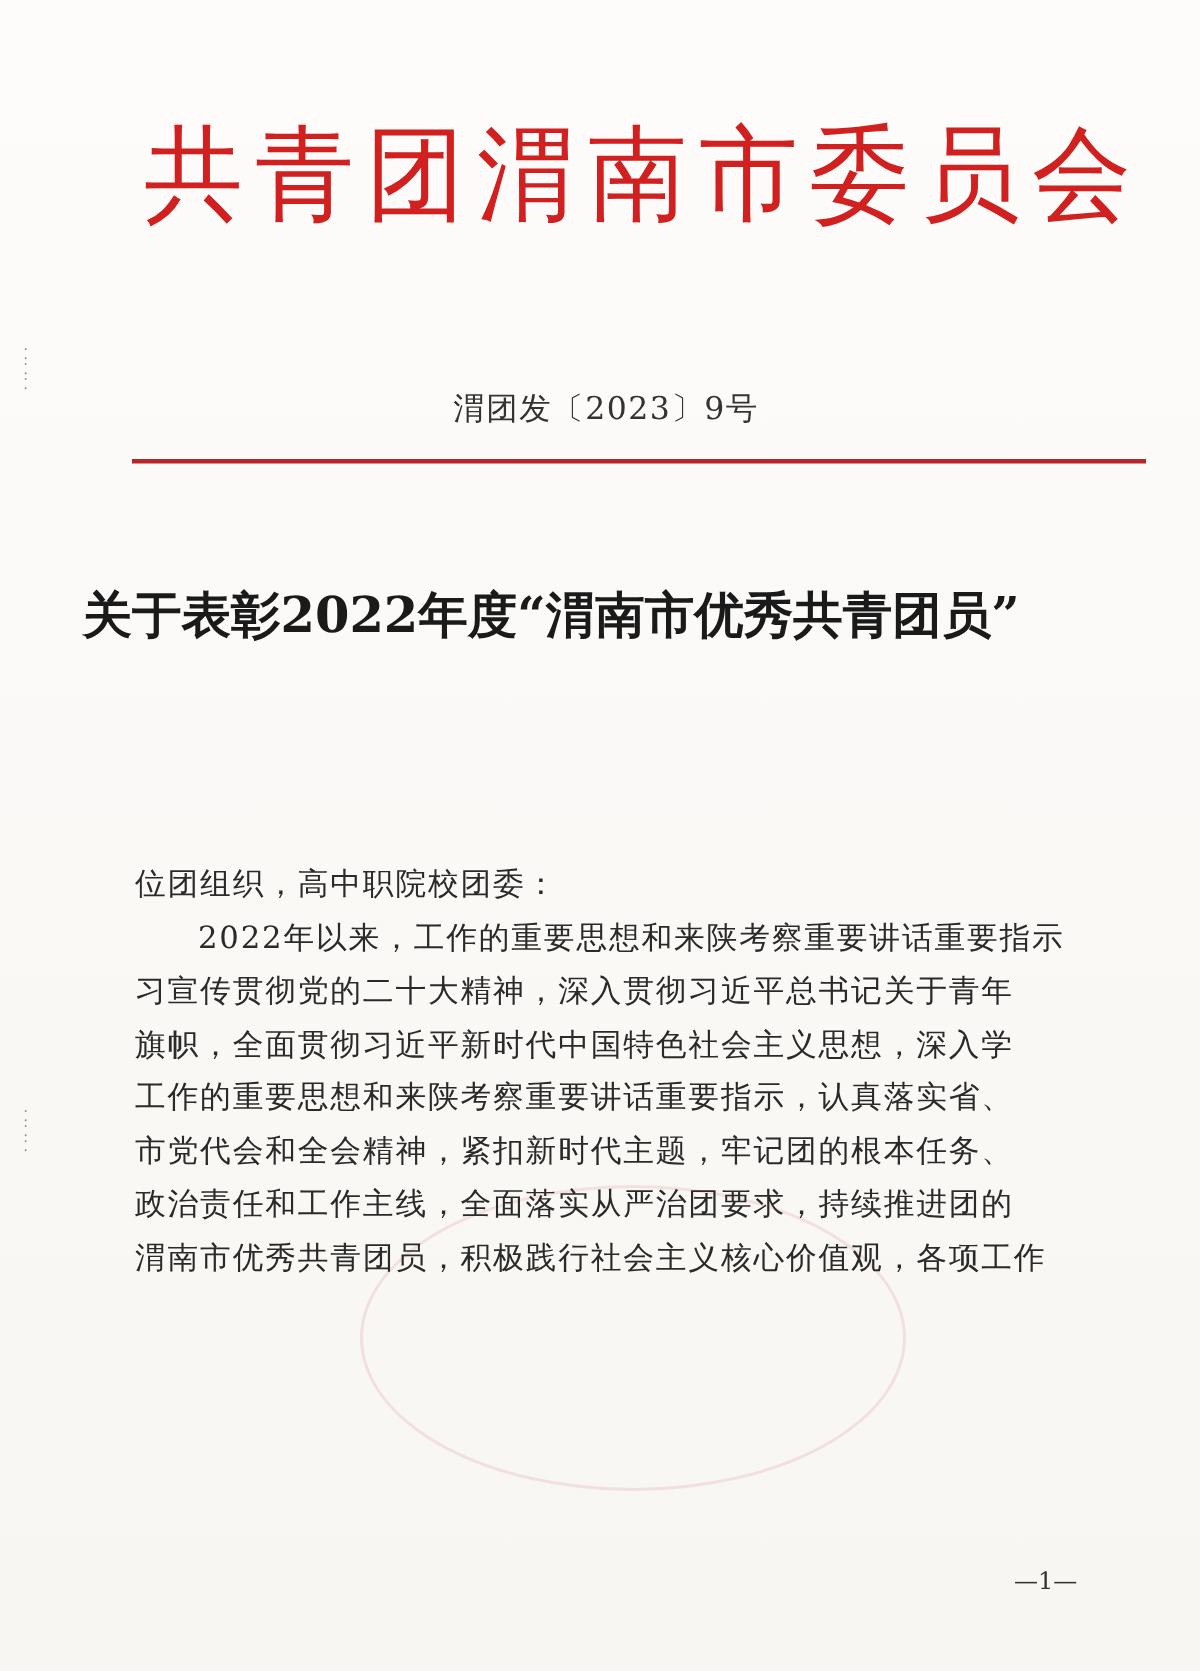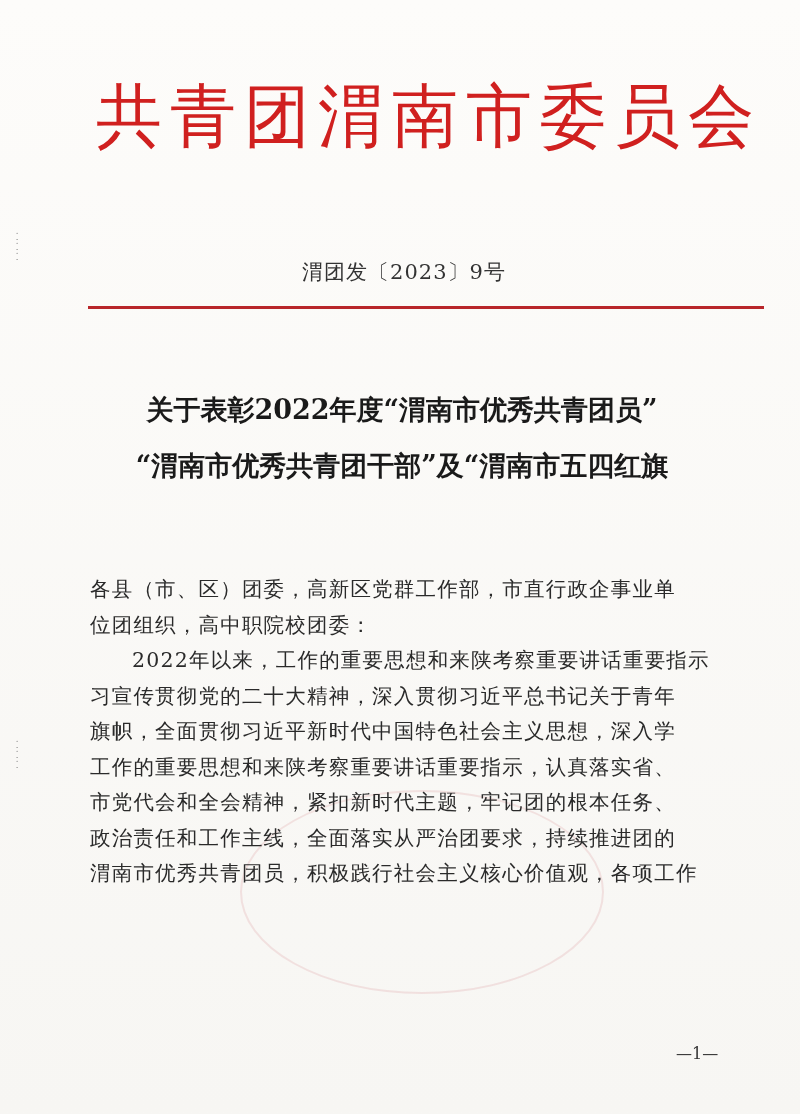--- a/index.html
+++ b/index.html
@@ -20,22 +20,22 @@
   }
   .doc-number {
     position: absolute; top: 258px; left: 4px; width: 800px; text-align: center;
     font-size: 21px; color: #333; letter-spacing: 1px;
   }
   .red-rule {
     position: absolute; top: 306px; left: 88px; width: 676px; height: 3px;
     background: #b8262a;
   }
   .doc-title {
-    position: absolute; top: 382px; left: 72px; width: 660px;
-    text-align: center; font-size: 27px; font-weight: bold; color: #1a1a1a;
+    position: absolute; top: 382px; left: 55px; width: 660px;
+    text-align: left; font-size: 33px; font-weight: bold; color: #1a1a1a;
     line-height: 56px;
   }
   .doc-title div { white-space: nowrap; }
   .body-text {
     position: absolute; top: 572px; left: 90px; width: 680px;
     font-size: 20.5px; line-height: 35.5px; color: #2a2a2a;
     letter-spacing: 1.2px;
   }
   .body-text div { white-space: nowrap; }
   .indent { padding-left: 42px; }
@@ -59,27 +59,25 @@
 
   <div class="margin-mark" style="top:232px">⁚<br>⁚<br>⁚</div>
   <div class="margin-mark" style="top:740px">⁚<br>⁚<br>⁚</div>
 
   <div class="header-title">共青团渭南市委员会</div>
   <div class="doc-number">渭团发〔2023〕9号</div>
   <div class="red-rule"></div>
 
   <div class="doc-title">
     <div>关于表彰2022年度“渭南市优秀共青团员”</div>
-    <div>“渭南市优秀共青团干部”及“渭南市五四红旗</div>
   </div>
 
   <div class="stamp"></div>
 
   <div class="body-text">
-    <div>各县（市、区）团委，高新区党群工作部，市直行政企事业单</div>
     <div>位团组织，高中职院校团委：</div>
     <div class="indent">2022年以来，工作的重要思想和来陕考察重要讲话重要指示</div>
     <div>习宣传贯彻党的二十大精神，深入贯彻习近平总书记关于青年</div>
     <div>旗帜，全面贯彻习近平新时代中国特色社会主义思想，深入学</div>
     <div>工作的重要思想和来陕考察重要讲话重要指示，认真落实省、</div>
     <div>市党代会和全会精神，紧扣新时代主题，牢记团的根本任务、</div>
     <div>政治责任和工作主线，全面落实从严治团要求，持续推进团的</div>
     <div>渭南市优秀共青团员，积极践行社会主义核心价值观，各项工作</div>
   </div>
 

